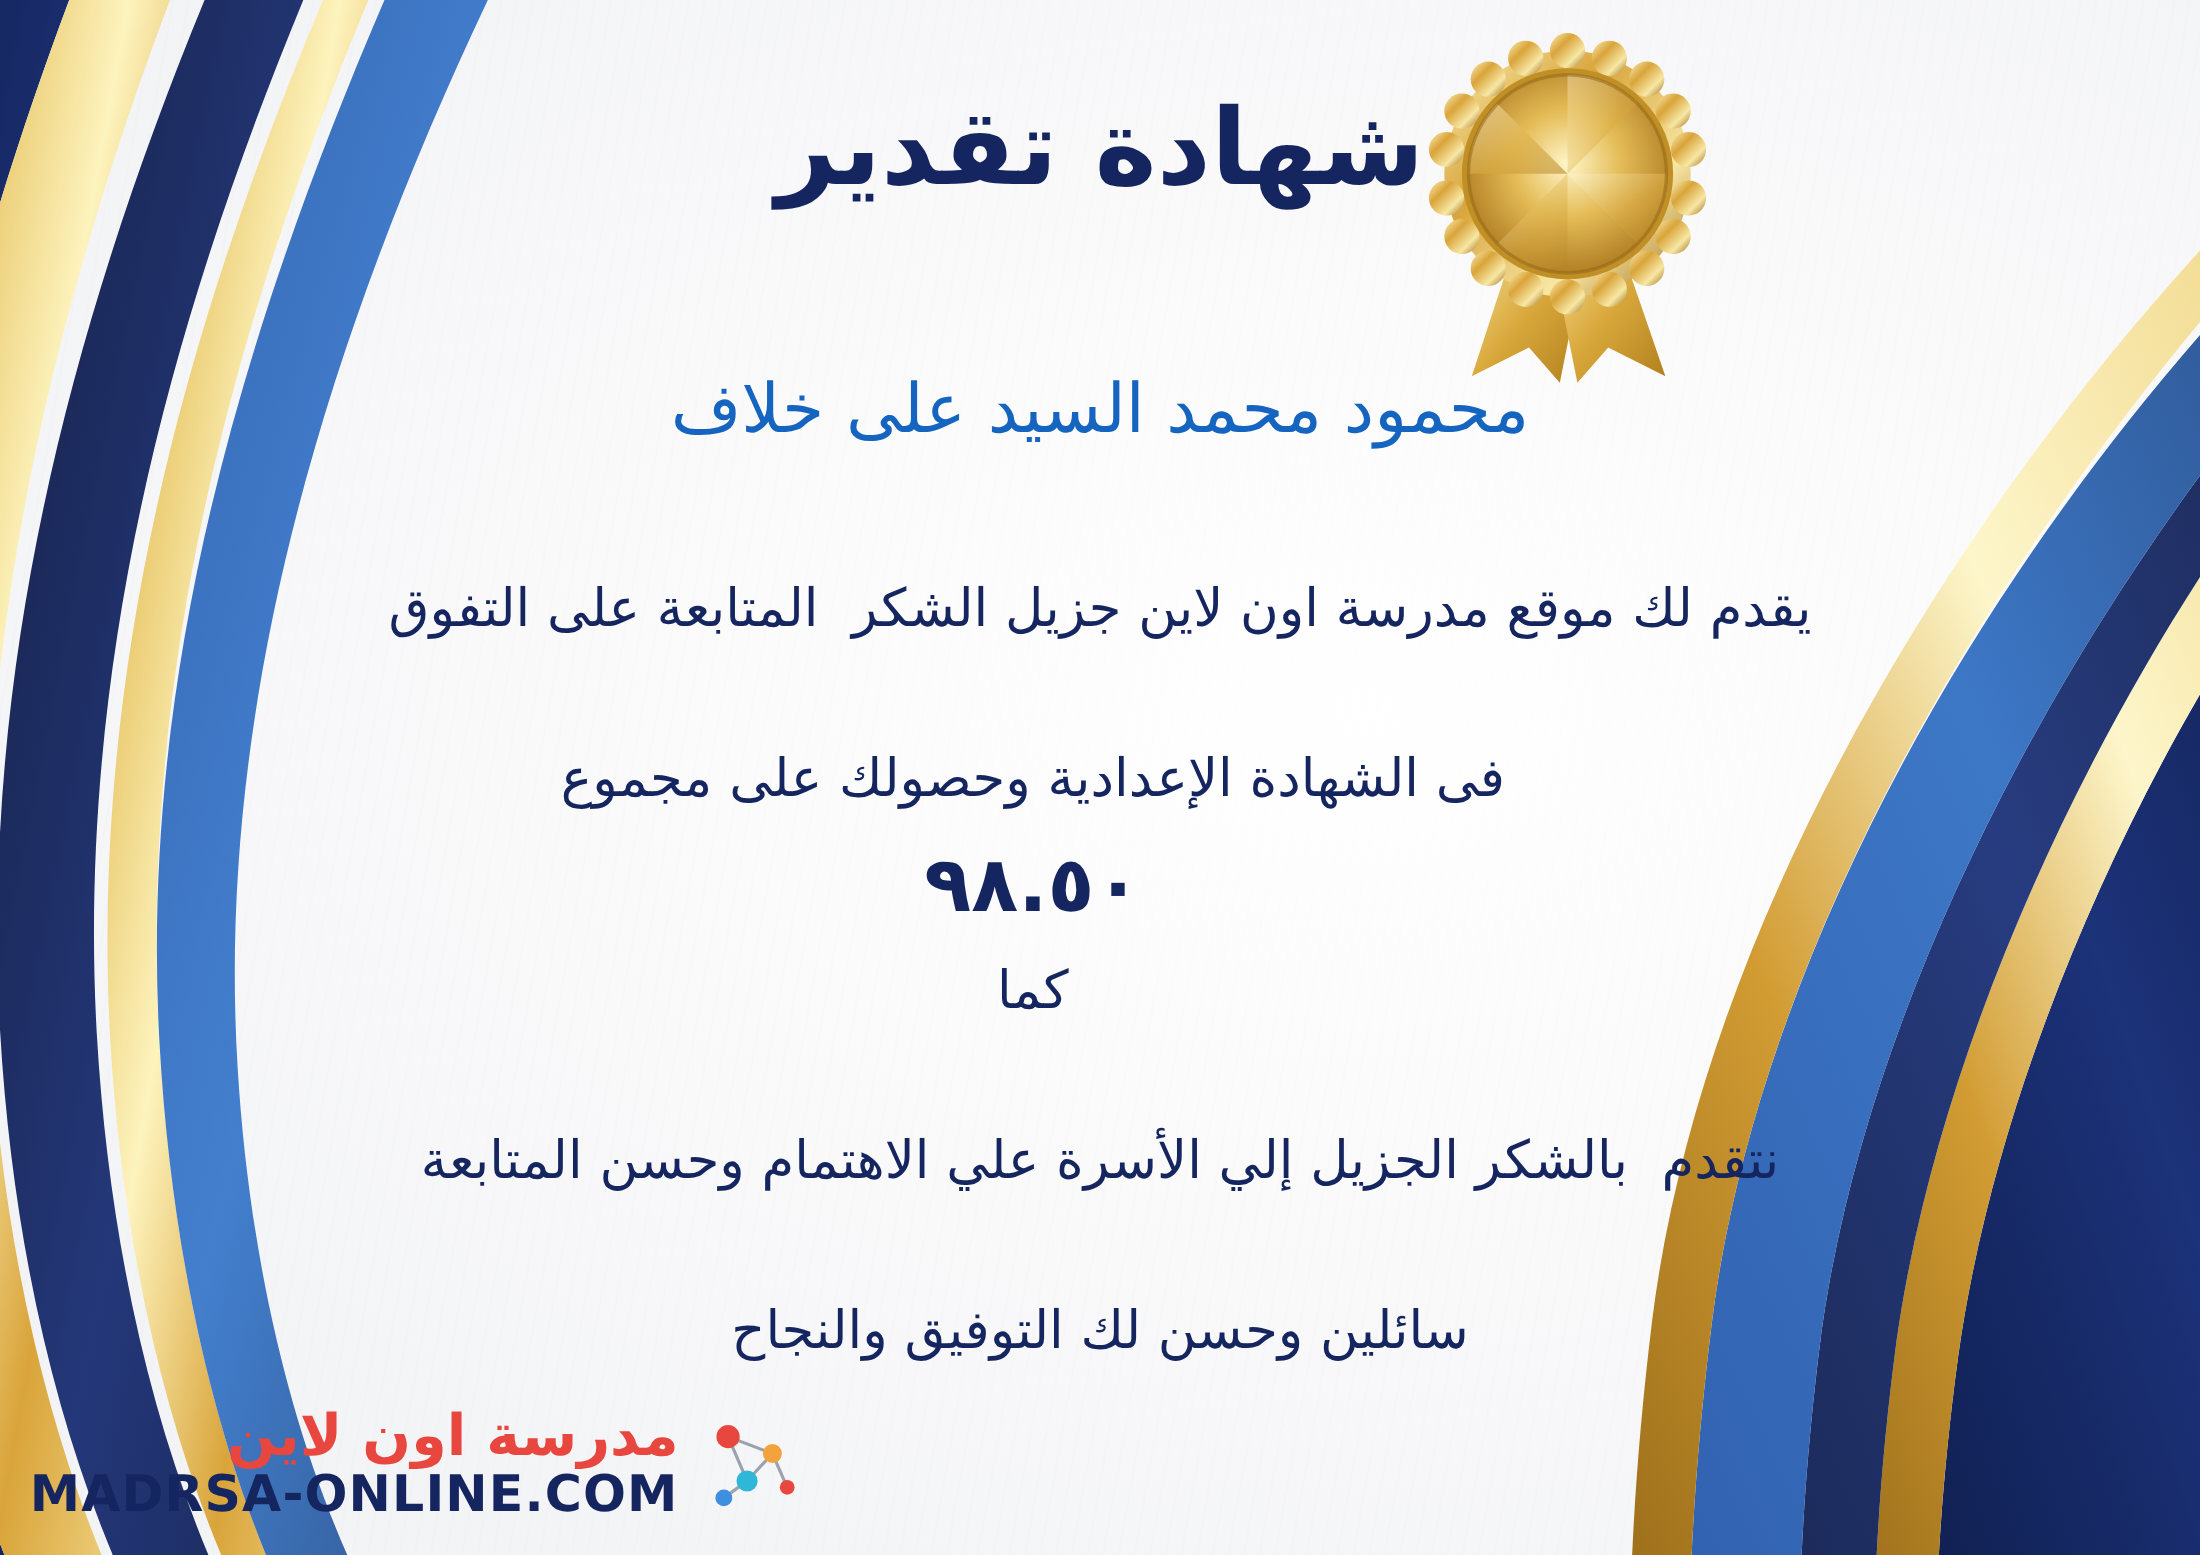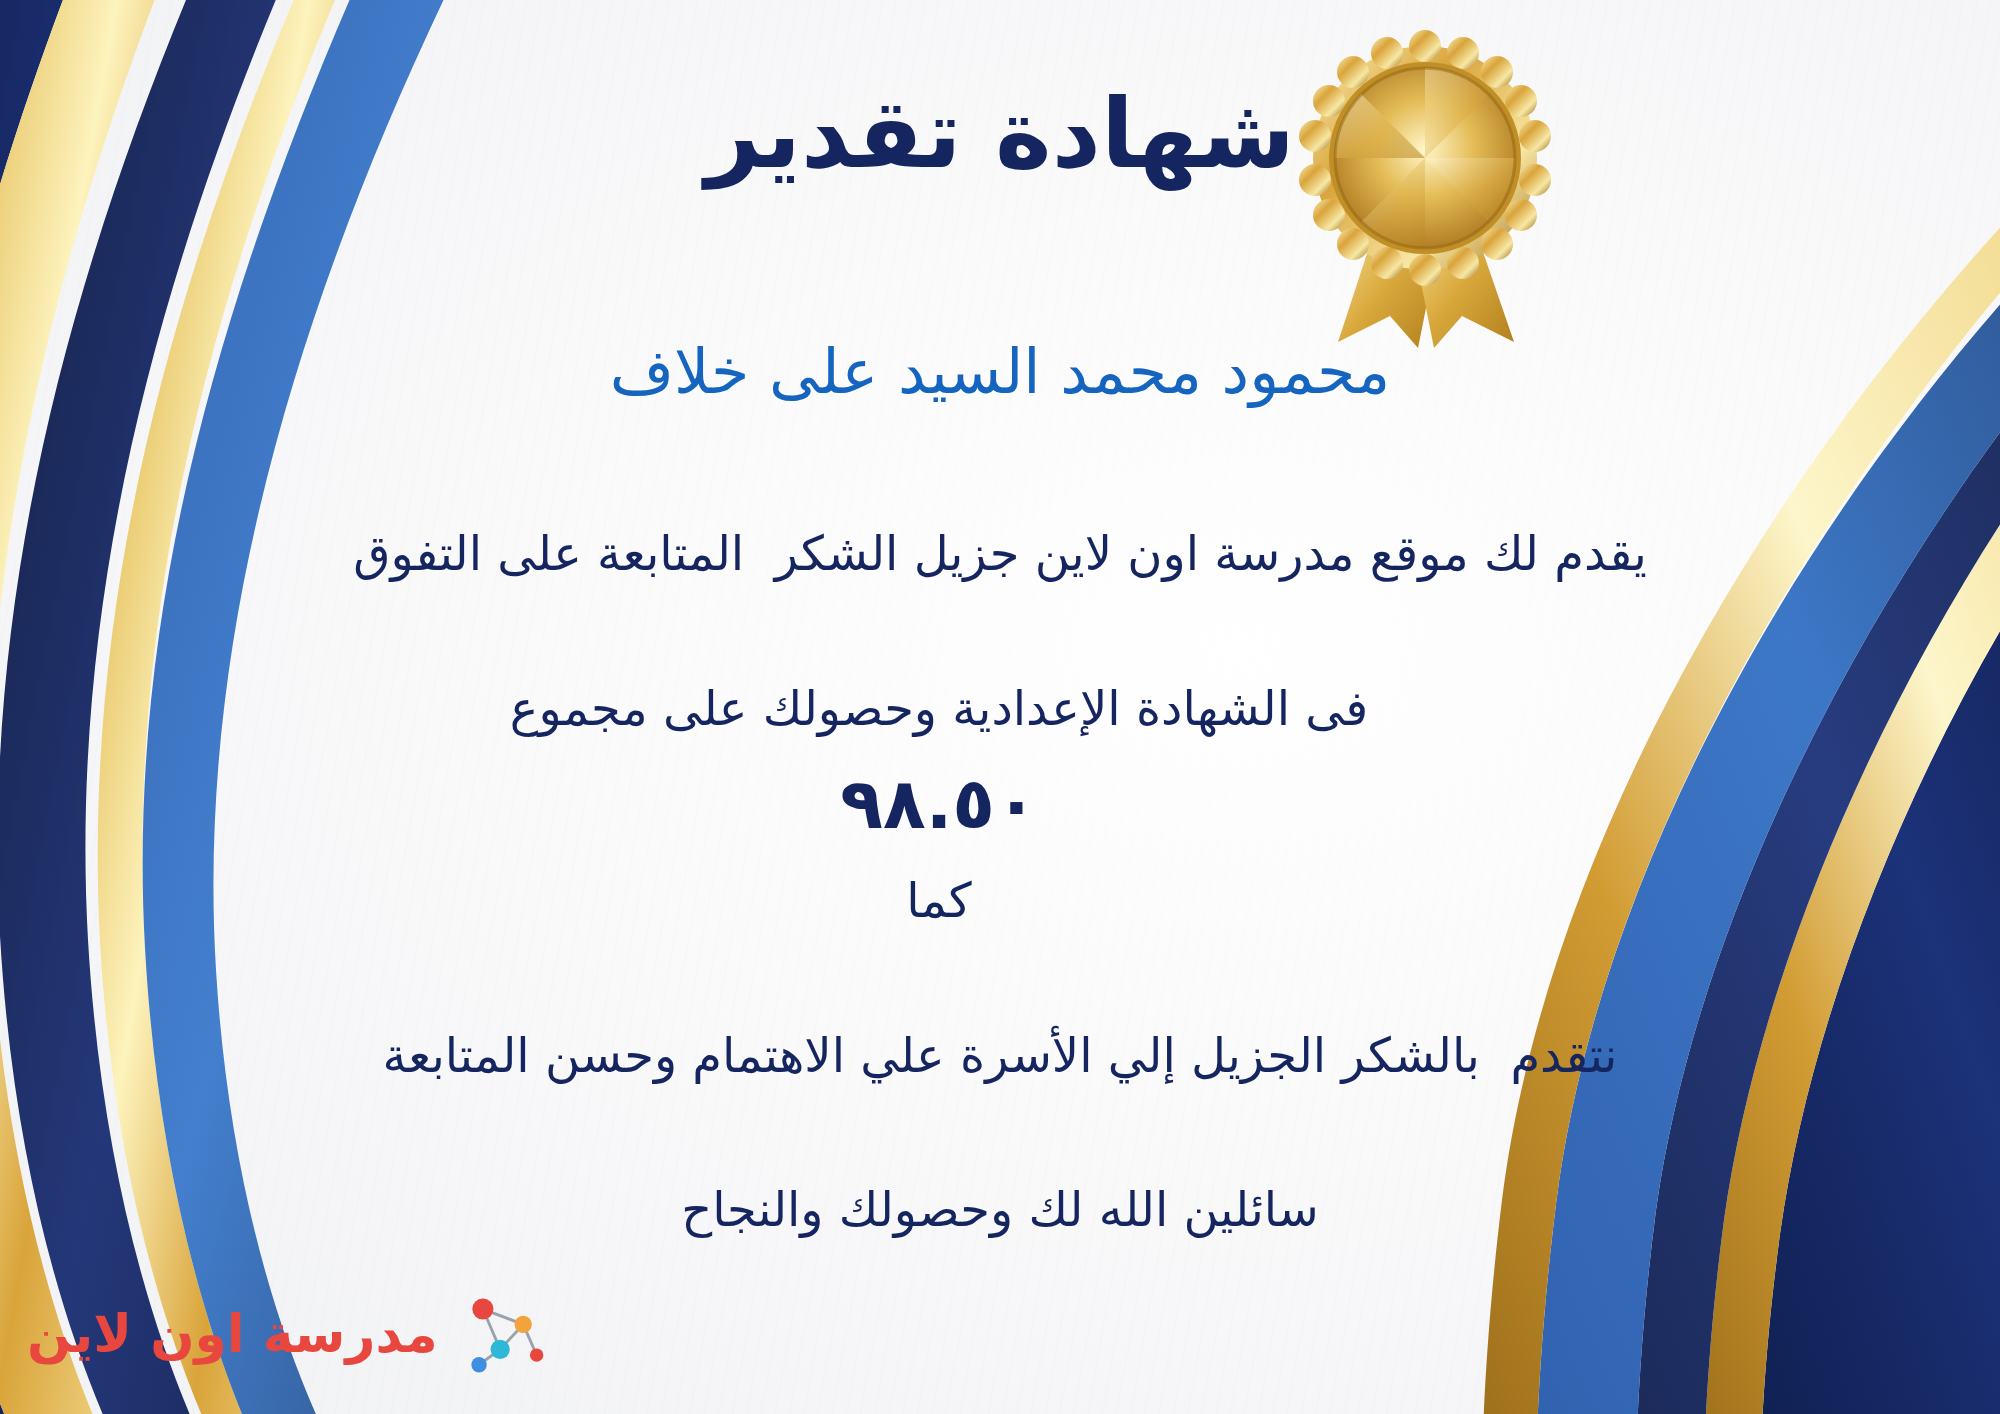--- a/index.html
+++ b/index.html
@@ -307,26 +307,27 @@
     <div class="body-text">
       <span class="body-line">يقدم لك موقع مدرسة اون لاين جزيل الشكر  المتابعة على التفوق</span>
       <span class="body-line">
         <span>فى الشهادة الإعدادية وحصولك على مجموع</span>
         <span class="grade">٩٨.٥٠</span>
         <span>كما</span>
       </span>
       <span class="body-line">نتقدم  بالشكر الجزيل إلي الأسرة علي الاهتمام وحسن المتابعة</span>
     </div>
 
-    <div class="closing">سائلين الله لك وحصولك  والنجاح</div>
+    <div class="closing">سائلين وحسن لك التوفيق  والنجاح</div>
   </div>
 
   <div class="brand">
     <div class="brand-text">
       <span class="brand-ar">مدرسة اون لاين</span>
+      <span class="brand-url">MADRSA-ONLINE.COM</span>
     </div>
     <svg class="brand-mark" viewBox="0 0 100 100" aria-hidden="true">
       <line x1="28" y1="24" x2="70" y2="40" stroke="#9aa3ad" stroke-width="3"></line>
       <line x1="70" y1="40" x2="46" y2="66" stroke="#9aa3ad" stroke-width="3"></line>
       <line x1="46" y1="66" x2="28" y2="24" stroke="#9aa3ad" stroke-width="3"></line>
       <line x1="46" y1="66" x2="24" y2="82" stroke="#9aa3ad" stroke-width="3"></line>
       <line x1="70" y1="40" x2="84" y2="72" stroke="#9aa3ad" stroke-width="3"></line>
       <circle cx="28" cy="24" r="11" fill="#e8473f"></circle>
       <circle cx="70" cy="40" r="9" fill="#f2a33c"></circle>
       <circle cx="46" cy="66" r="10" fill="#2fb7d8"></circle>

